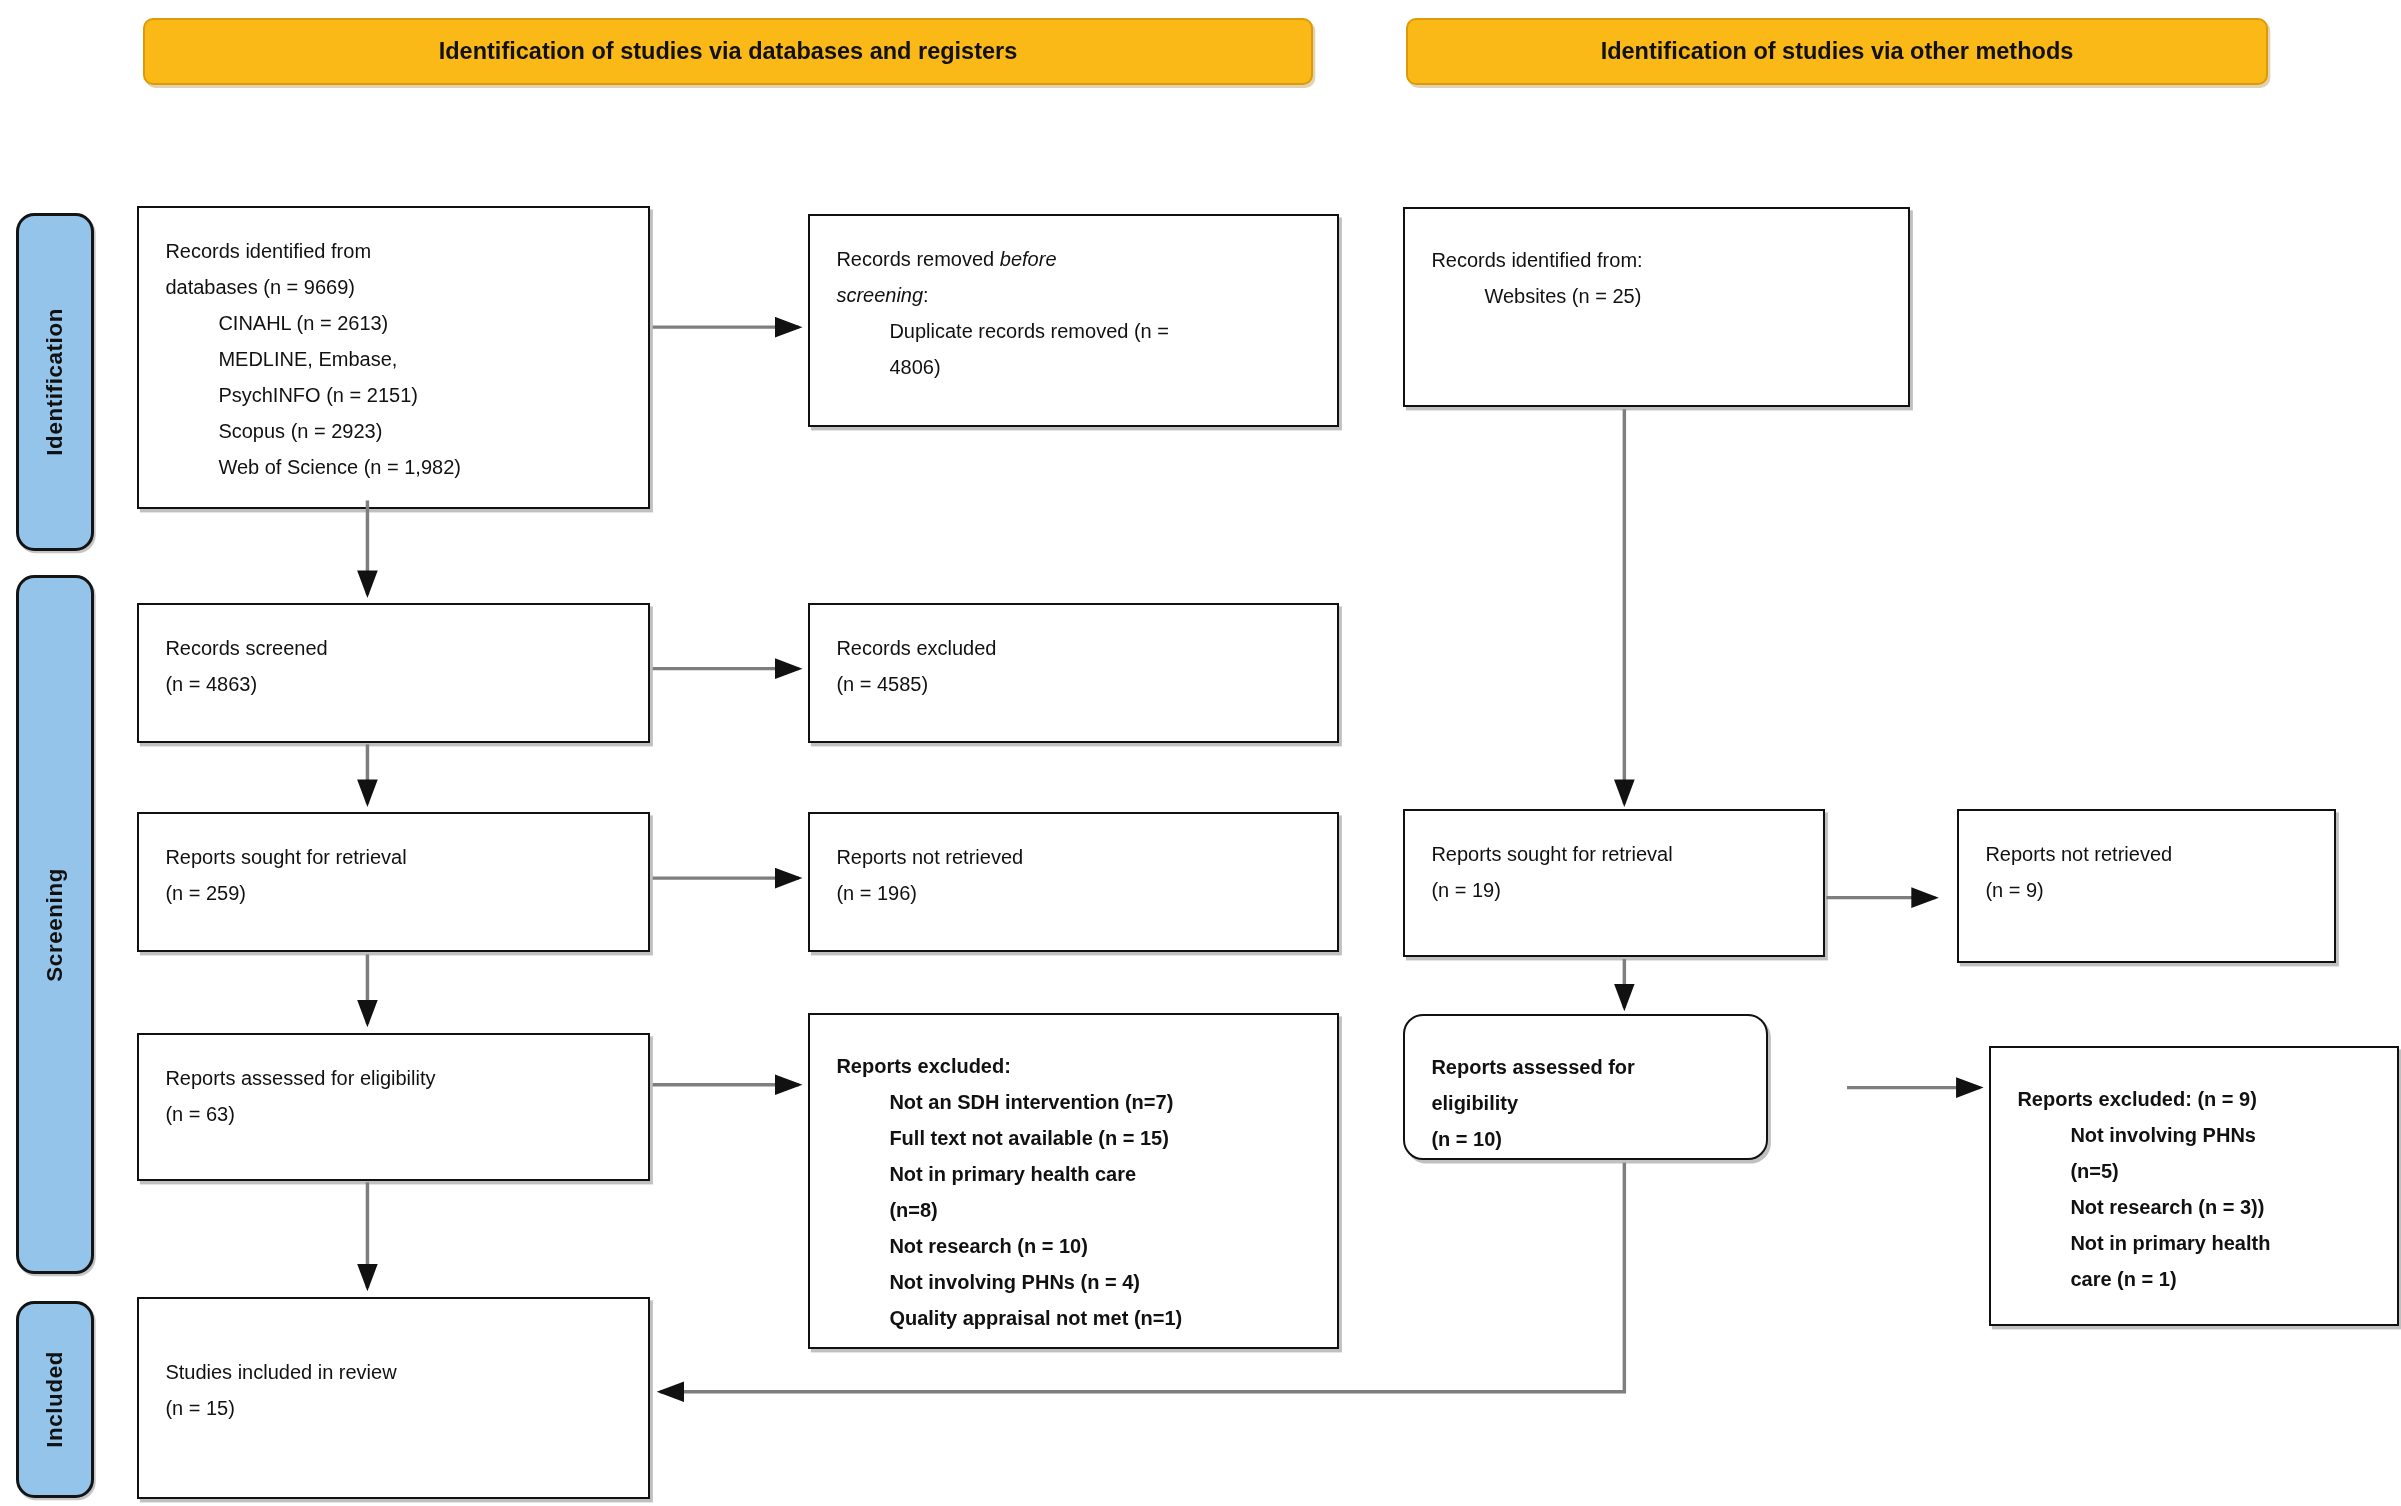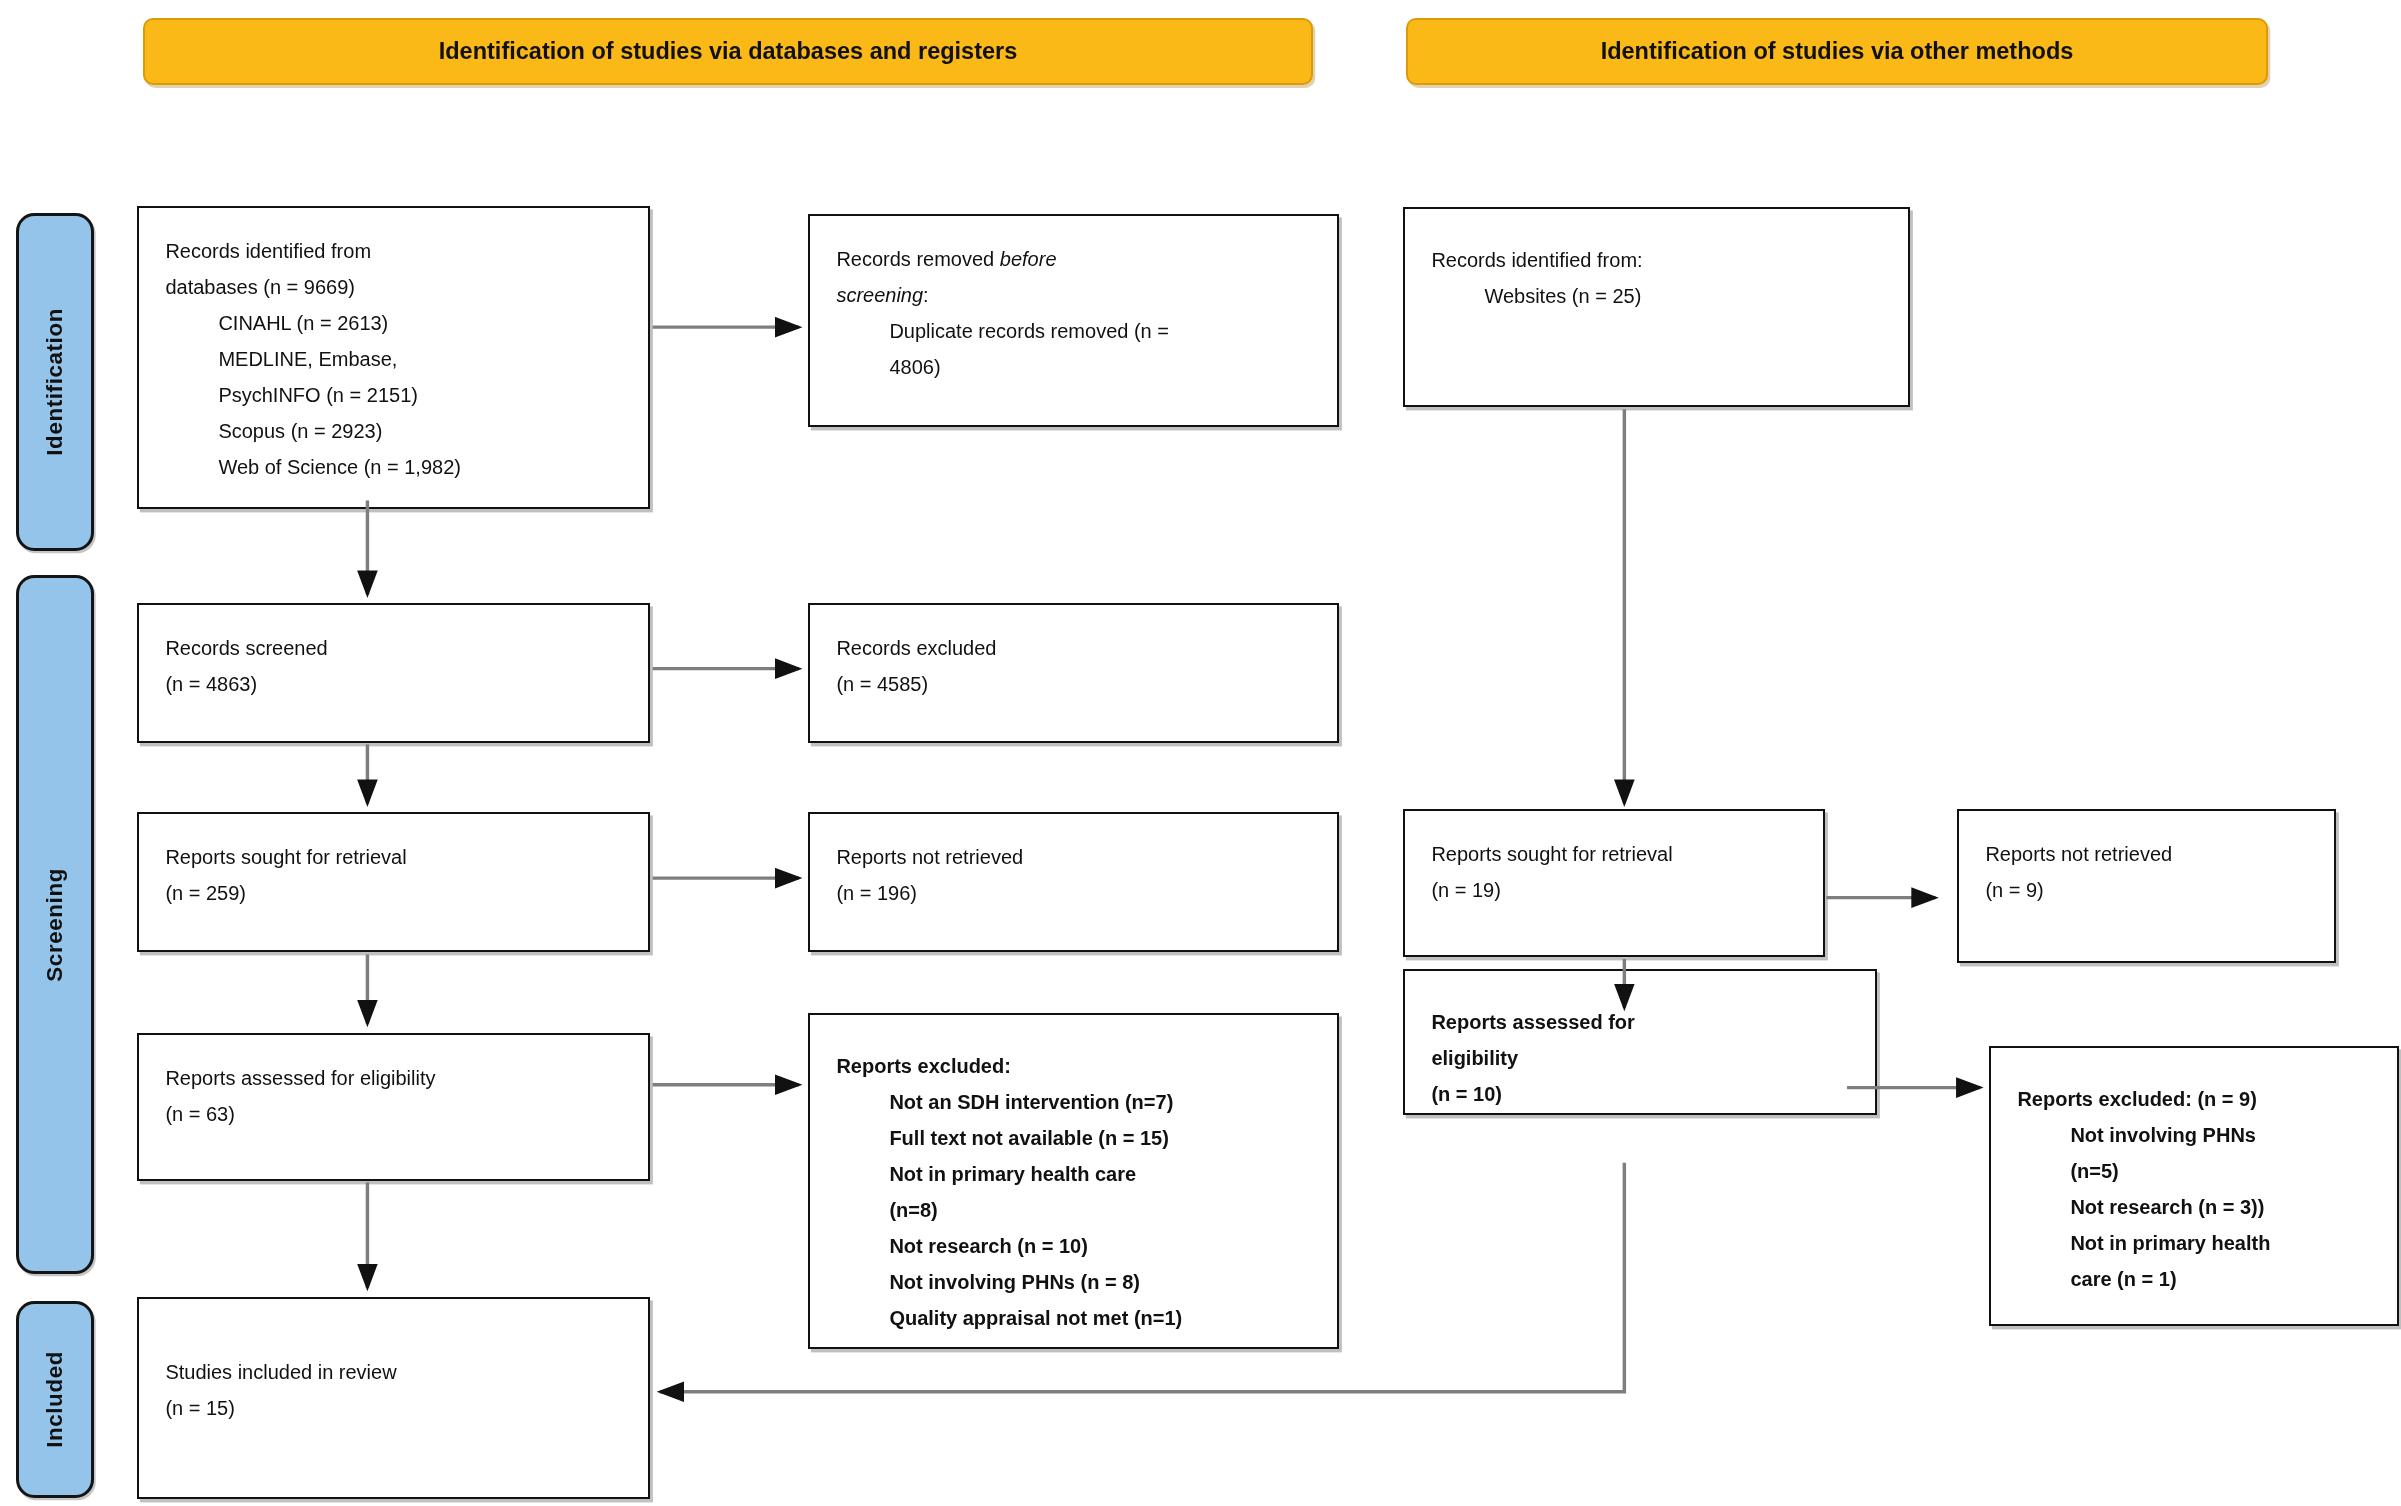--- a/index.html
+++ b/index.html
@@ -115,35 +115,35 @@
     <div class="line">(n = 196)</div>
   </div>
 
   <div class="box pad-sm" style="left:808px;top:1013px;width:531px;height:336px;">
     <div class="line">Reports excluded:</div>
     <div class="line ind">Not an SDH intervention (n=7)</div>
     <div class="line ind">Full text not available (n = 15)</div>
     <div class="line ind">Not in primary health care</div>
     <div class="line ind">(n=8)</div>
     <div class="line ind">Not research (n = 10)</div>
-    <div class="line ind">Not involving PHNs (n = 8)</div>
+    <div class="line ind">Not involving PHNs (n = 4)</div>
     <div class="line ind">Quality appraisal not met (n=1)</div>
   </div>
 
   <div class="box pad-md" style="left:1403px;top:207px;width:507px;height:200px;">
     <div class="line">Records identified from:</div>
     <div class="line ind">Websites (n = 25)</div>
   </div>
 
   <div class="box" style="left:1403px;top:809px;width:422px;height:148px;">
     <div class="line">Reports sought for retrieval</div>
     <div class="line">(n = 19)</div>
   </div>
 
-  <div class="box pad-sm" style="left:1403px;top:969px;width:474px;height:146px;">
+  <div class="box pad-sm" style="left:1403px;top:1014px;width:365px;height:146px;border-radius:20px;">
     <div class="line">Reports assessed for</div>
     <div class="line">eligibility</div>
     <div class="line">(n = 10)</div>
   </div>
 
   <div class="box" style="left:1957px;top:809px;width:379px;height:154px;">
     <div class="line">Reports not retrieved</div>
     <div class="line">(n = 9)</div>
   </div>
 

